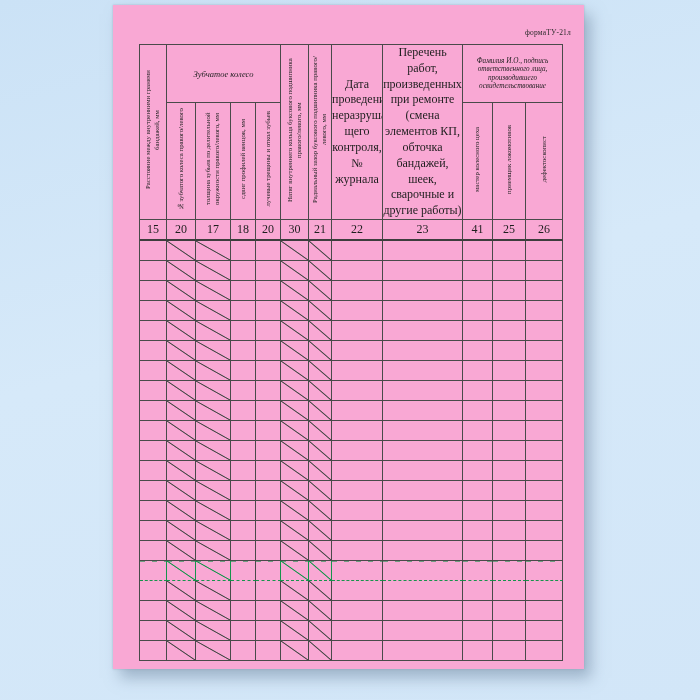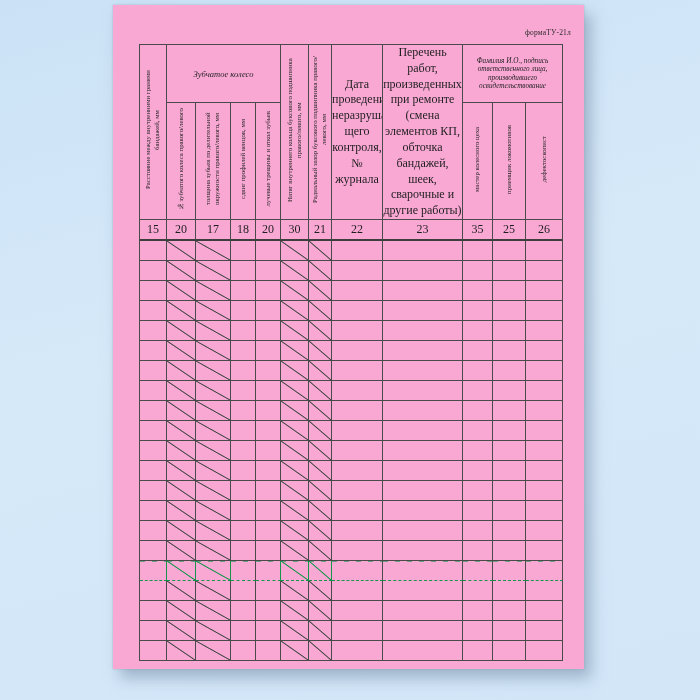--- a/index.html
+++ b/index.html
@@ -141,21 +141,21 @@
       <tr class="nums">
         <td>15</td>
         <td>20</td>
         <td>17</td>
         <td>18</td>
         <td>20</td>
         <td>30</td>
         <td>21</td>
         <td>22</td>
         <td>23</td>
-        <td>35</td>
+        <td>41</td>
         <td>25</td>
         <td>26</td>
       </tr>
     </thead>
     <tbody>
         <tr class="body-row">
           <td></td>
           <td class="slash"></td>
           <td class="slash"></td>
           <td></td>

